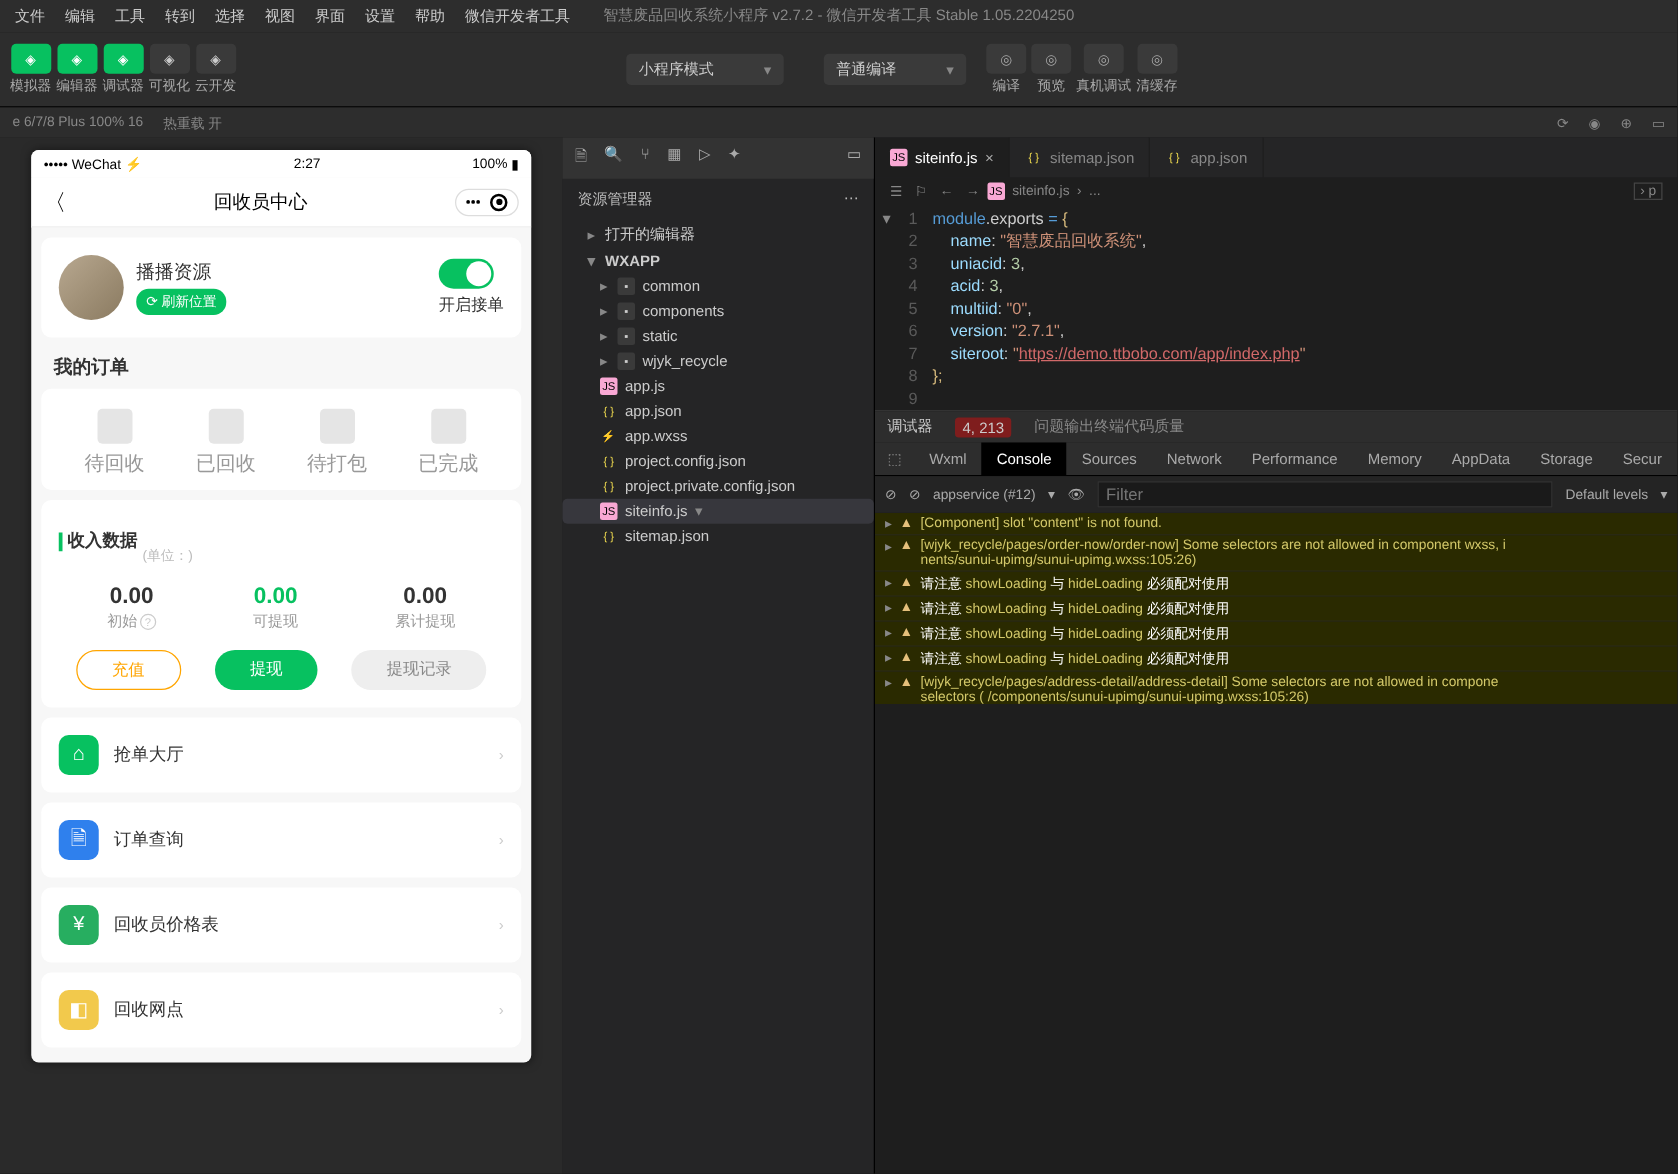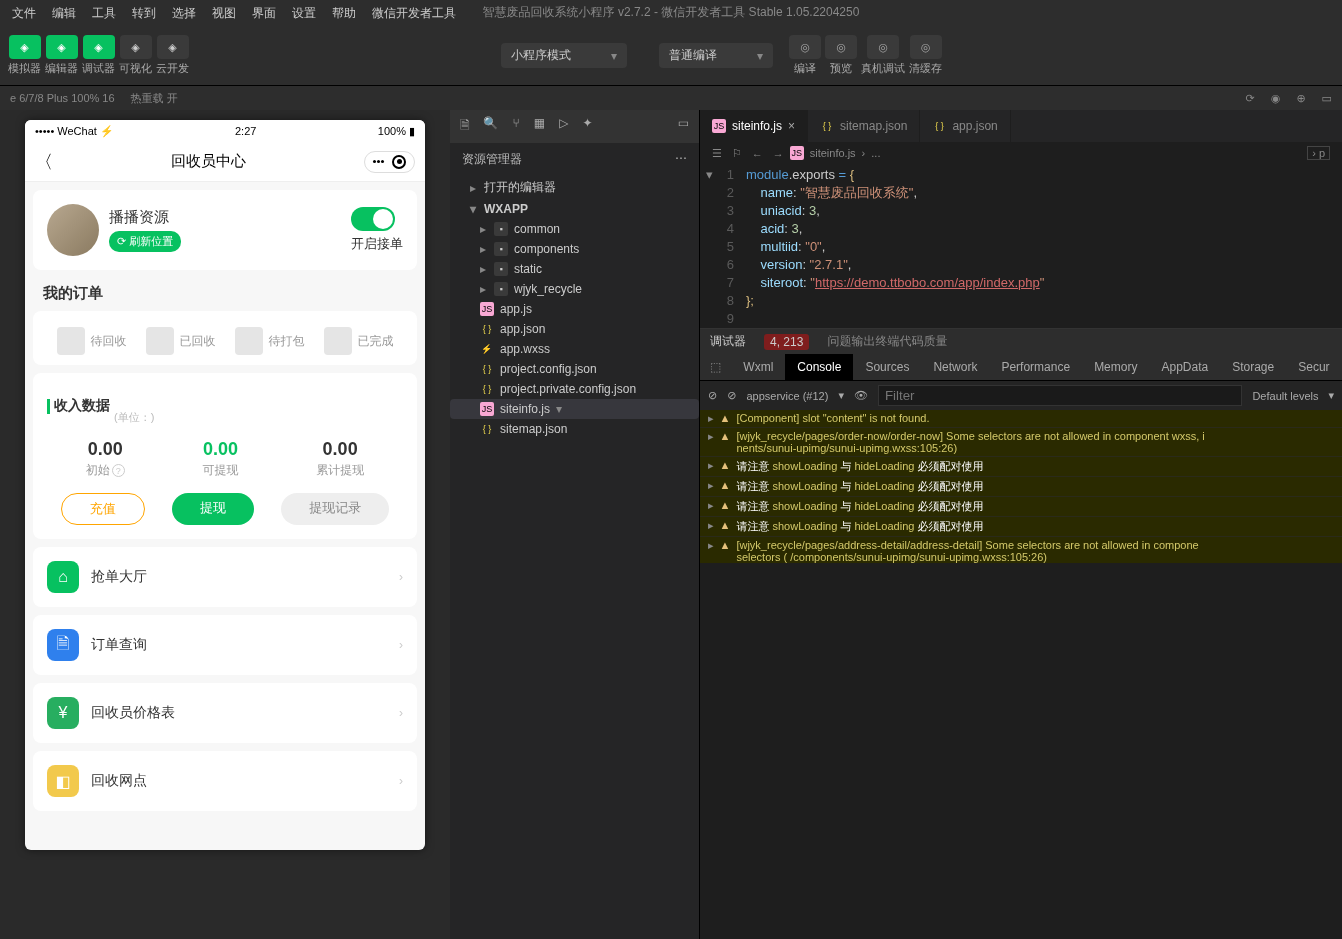--- a/index.html
+++ b/index.html
@@ -37,21 +37,21 @@
 .card { background:#fff; margin:8px; border-radius:8px; padding:14px; }
 .profile { display:flex; align-items:center; justify-content:space-between; }
 .avatar { width:52px; height:52px; border-radius:50%; background:linear-gradient(135deg,#b8a890,#8a7a60); }
 .pname { font-size:15px; color:#333; font-weight:500; }
 .refresh-btn { background:#07c160; color:#fff; font-size:11px; padding:3px 8px; border-radius:10px; display:inline-flex; align-items:center; gap:3px; margin-top:4px; }
 .switch { width:44px; height:24px; background:#07c160; border-radius:12px; position:relative; }
 .switch::after { content:""; position:absolute; right:2px; top:2px; width:20px; height:20px; background:#fff; border-radius:50%; }
 .sw-lbl { font-size:13px; color:#333; margin-top:4px; }
 .sec-title { font-size:15px; font-weight:600; color:#333; margin:14px 8px 0 18px; }
 .tabs4 { display:flex; justify-content:space-around; padding:10px 0 4px; }
-.tab4 { display:flex; flex-direction:row; align-items:center; gap:6px; color:#999; font-size:12px; }
+.tab4 { display:flex; flex-direction:column; align-items:center; gap:6px; color:#999; font-size:16px; }
 .tab4-ic { width:28px; height:28px; background:#e5e5e5; border-radius:4px; }
 .inc-head { display:flex; align-items:center; gap:4px; }
 .inc-bar { width:3px; height:15px; background:#07c160; }
 .inc-title { font-size:14px; font-weight:600; color:#333; }
 .inc-unit { font-size:11px; color:#bbb;margin-top:23px; }
 .inc-row { display:flex; justify-content:space-around; margin-top:14px; text-align:center; }
 .inc-val { font-size:18px; font-weight:700; }
 .inc-lbl { font-size:12px; color:#999; margin-top:2px; display:flex; align-items:center; justify-content:center; gap:2px; }
 .qmark{width:13px;height:13px;border:1px solid #ccc;border-radius:50%;font-size:9px;color:#ccc;display:flex;align-items:center;justify-content:center;}
 .btn-row { display:flex; justify-content:space-around; margin-top:14px; }

